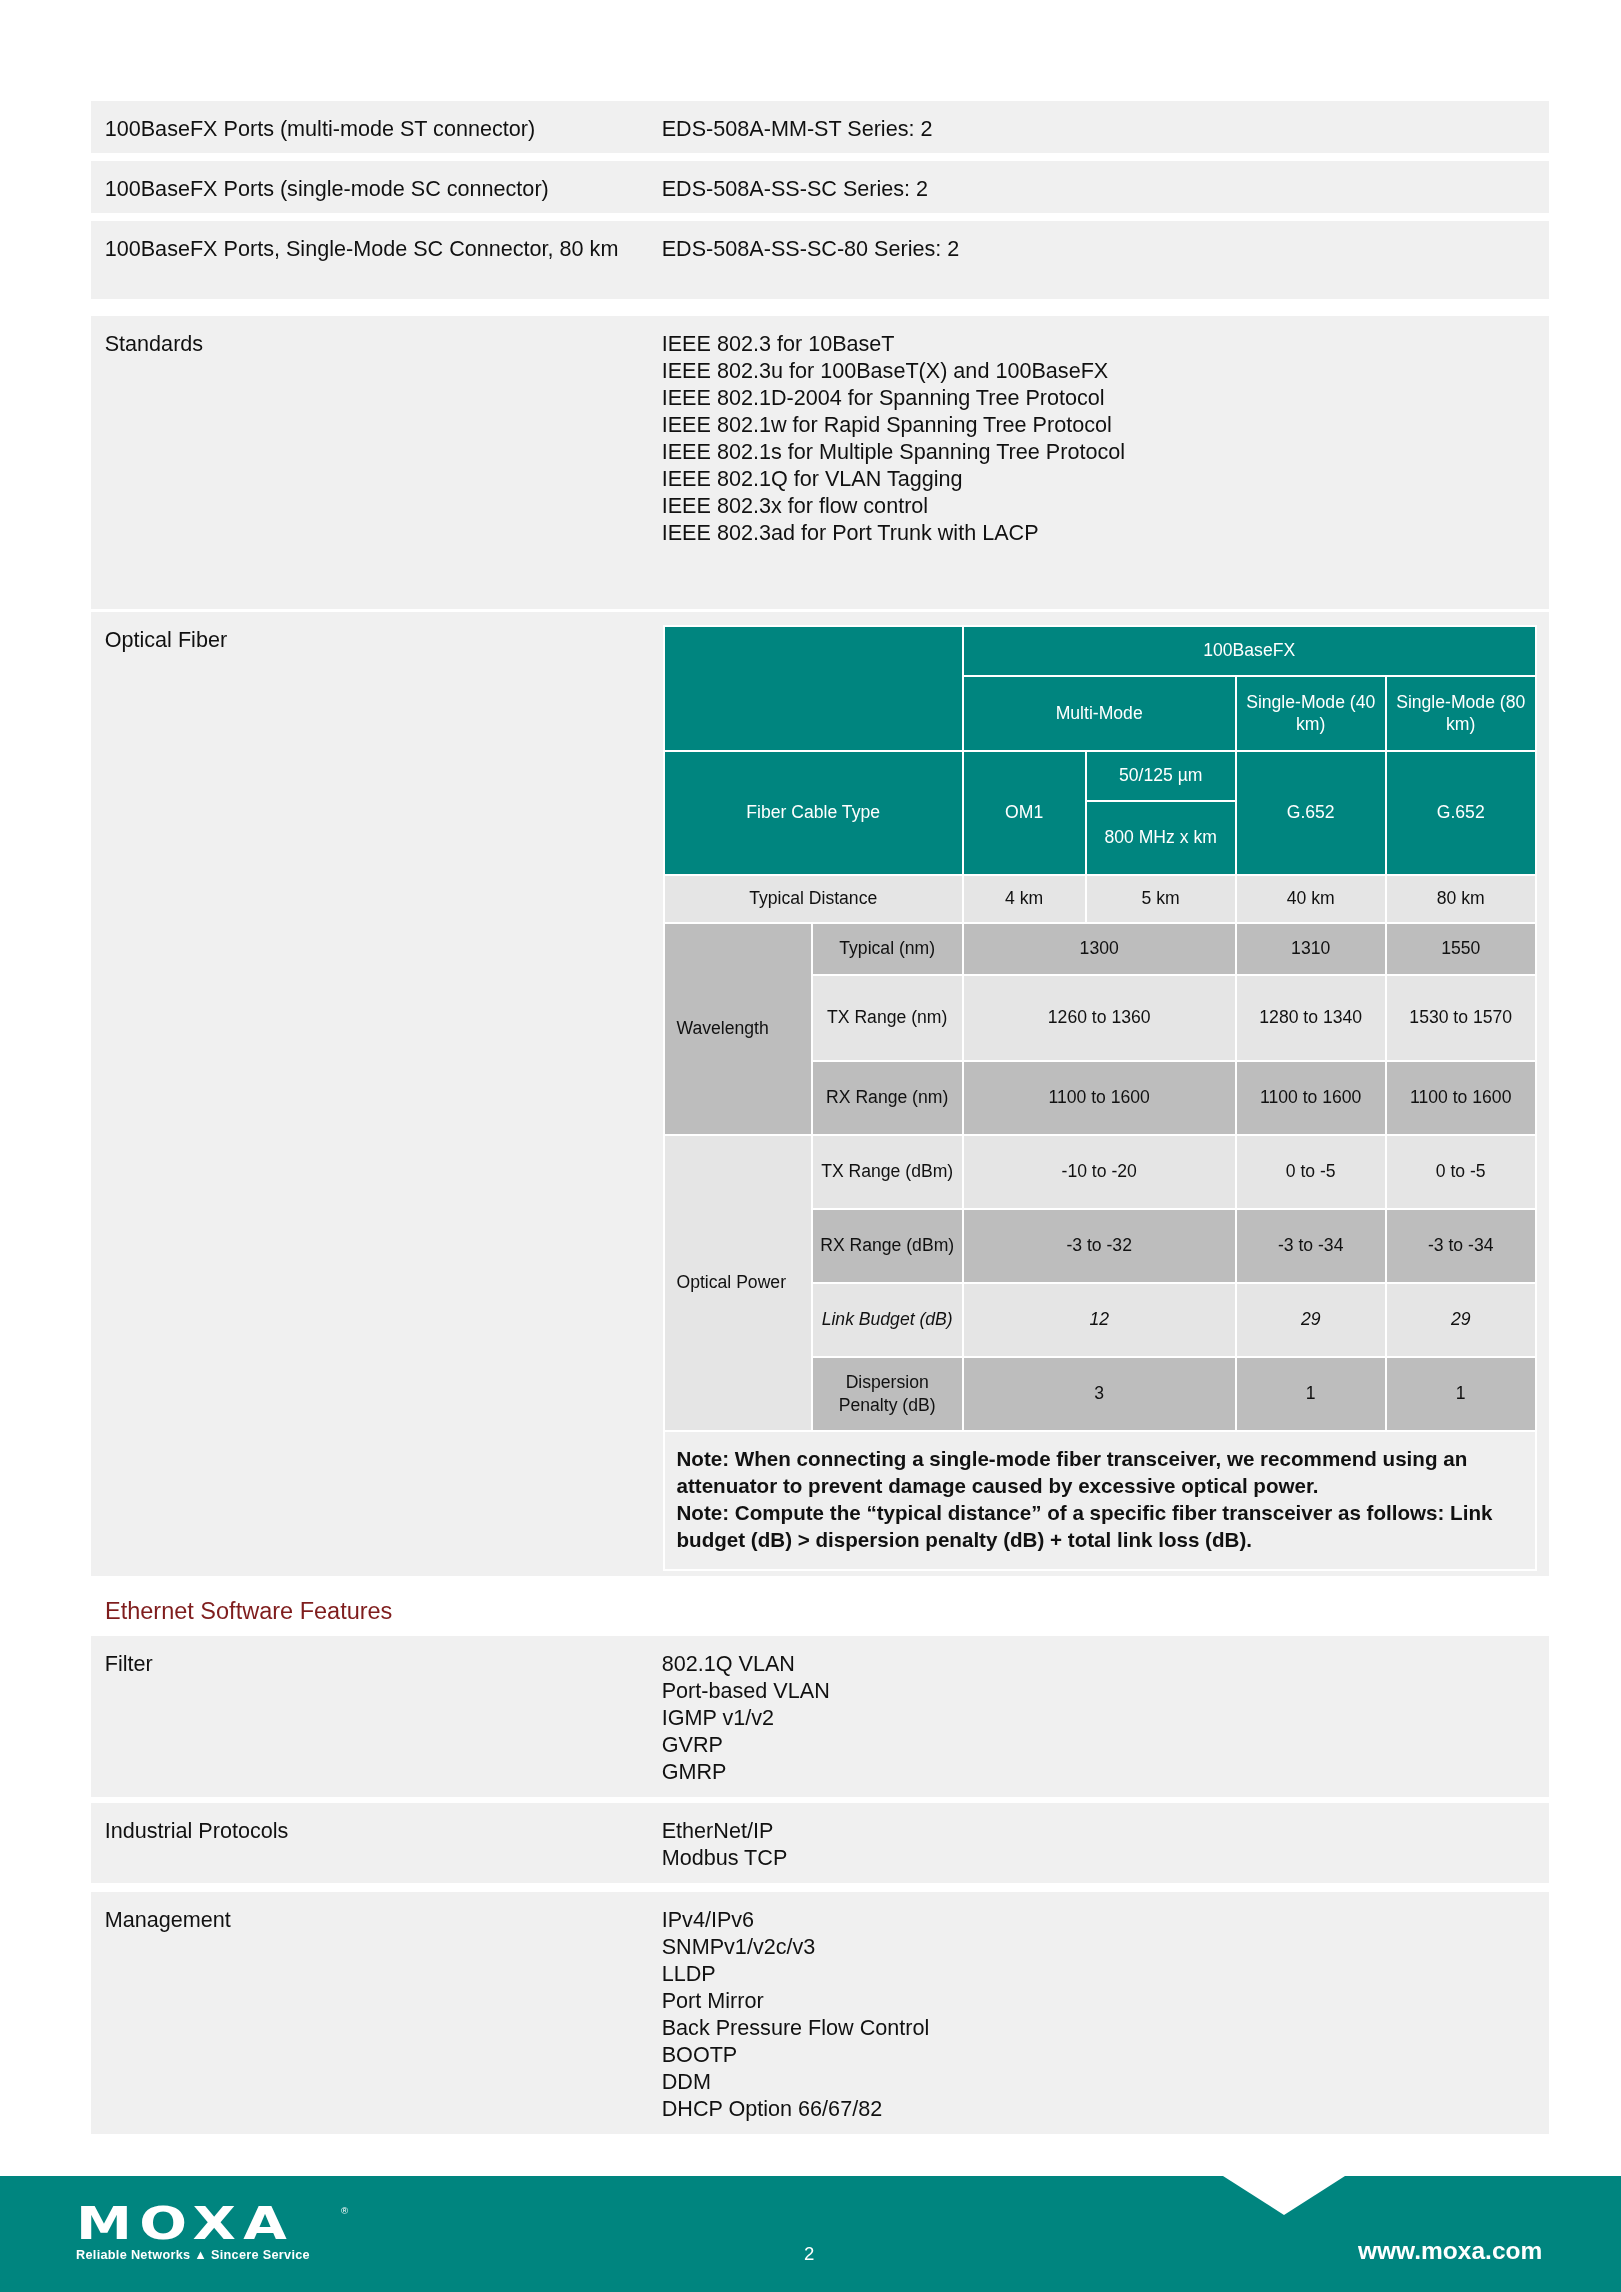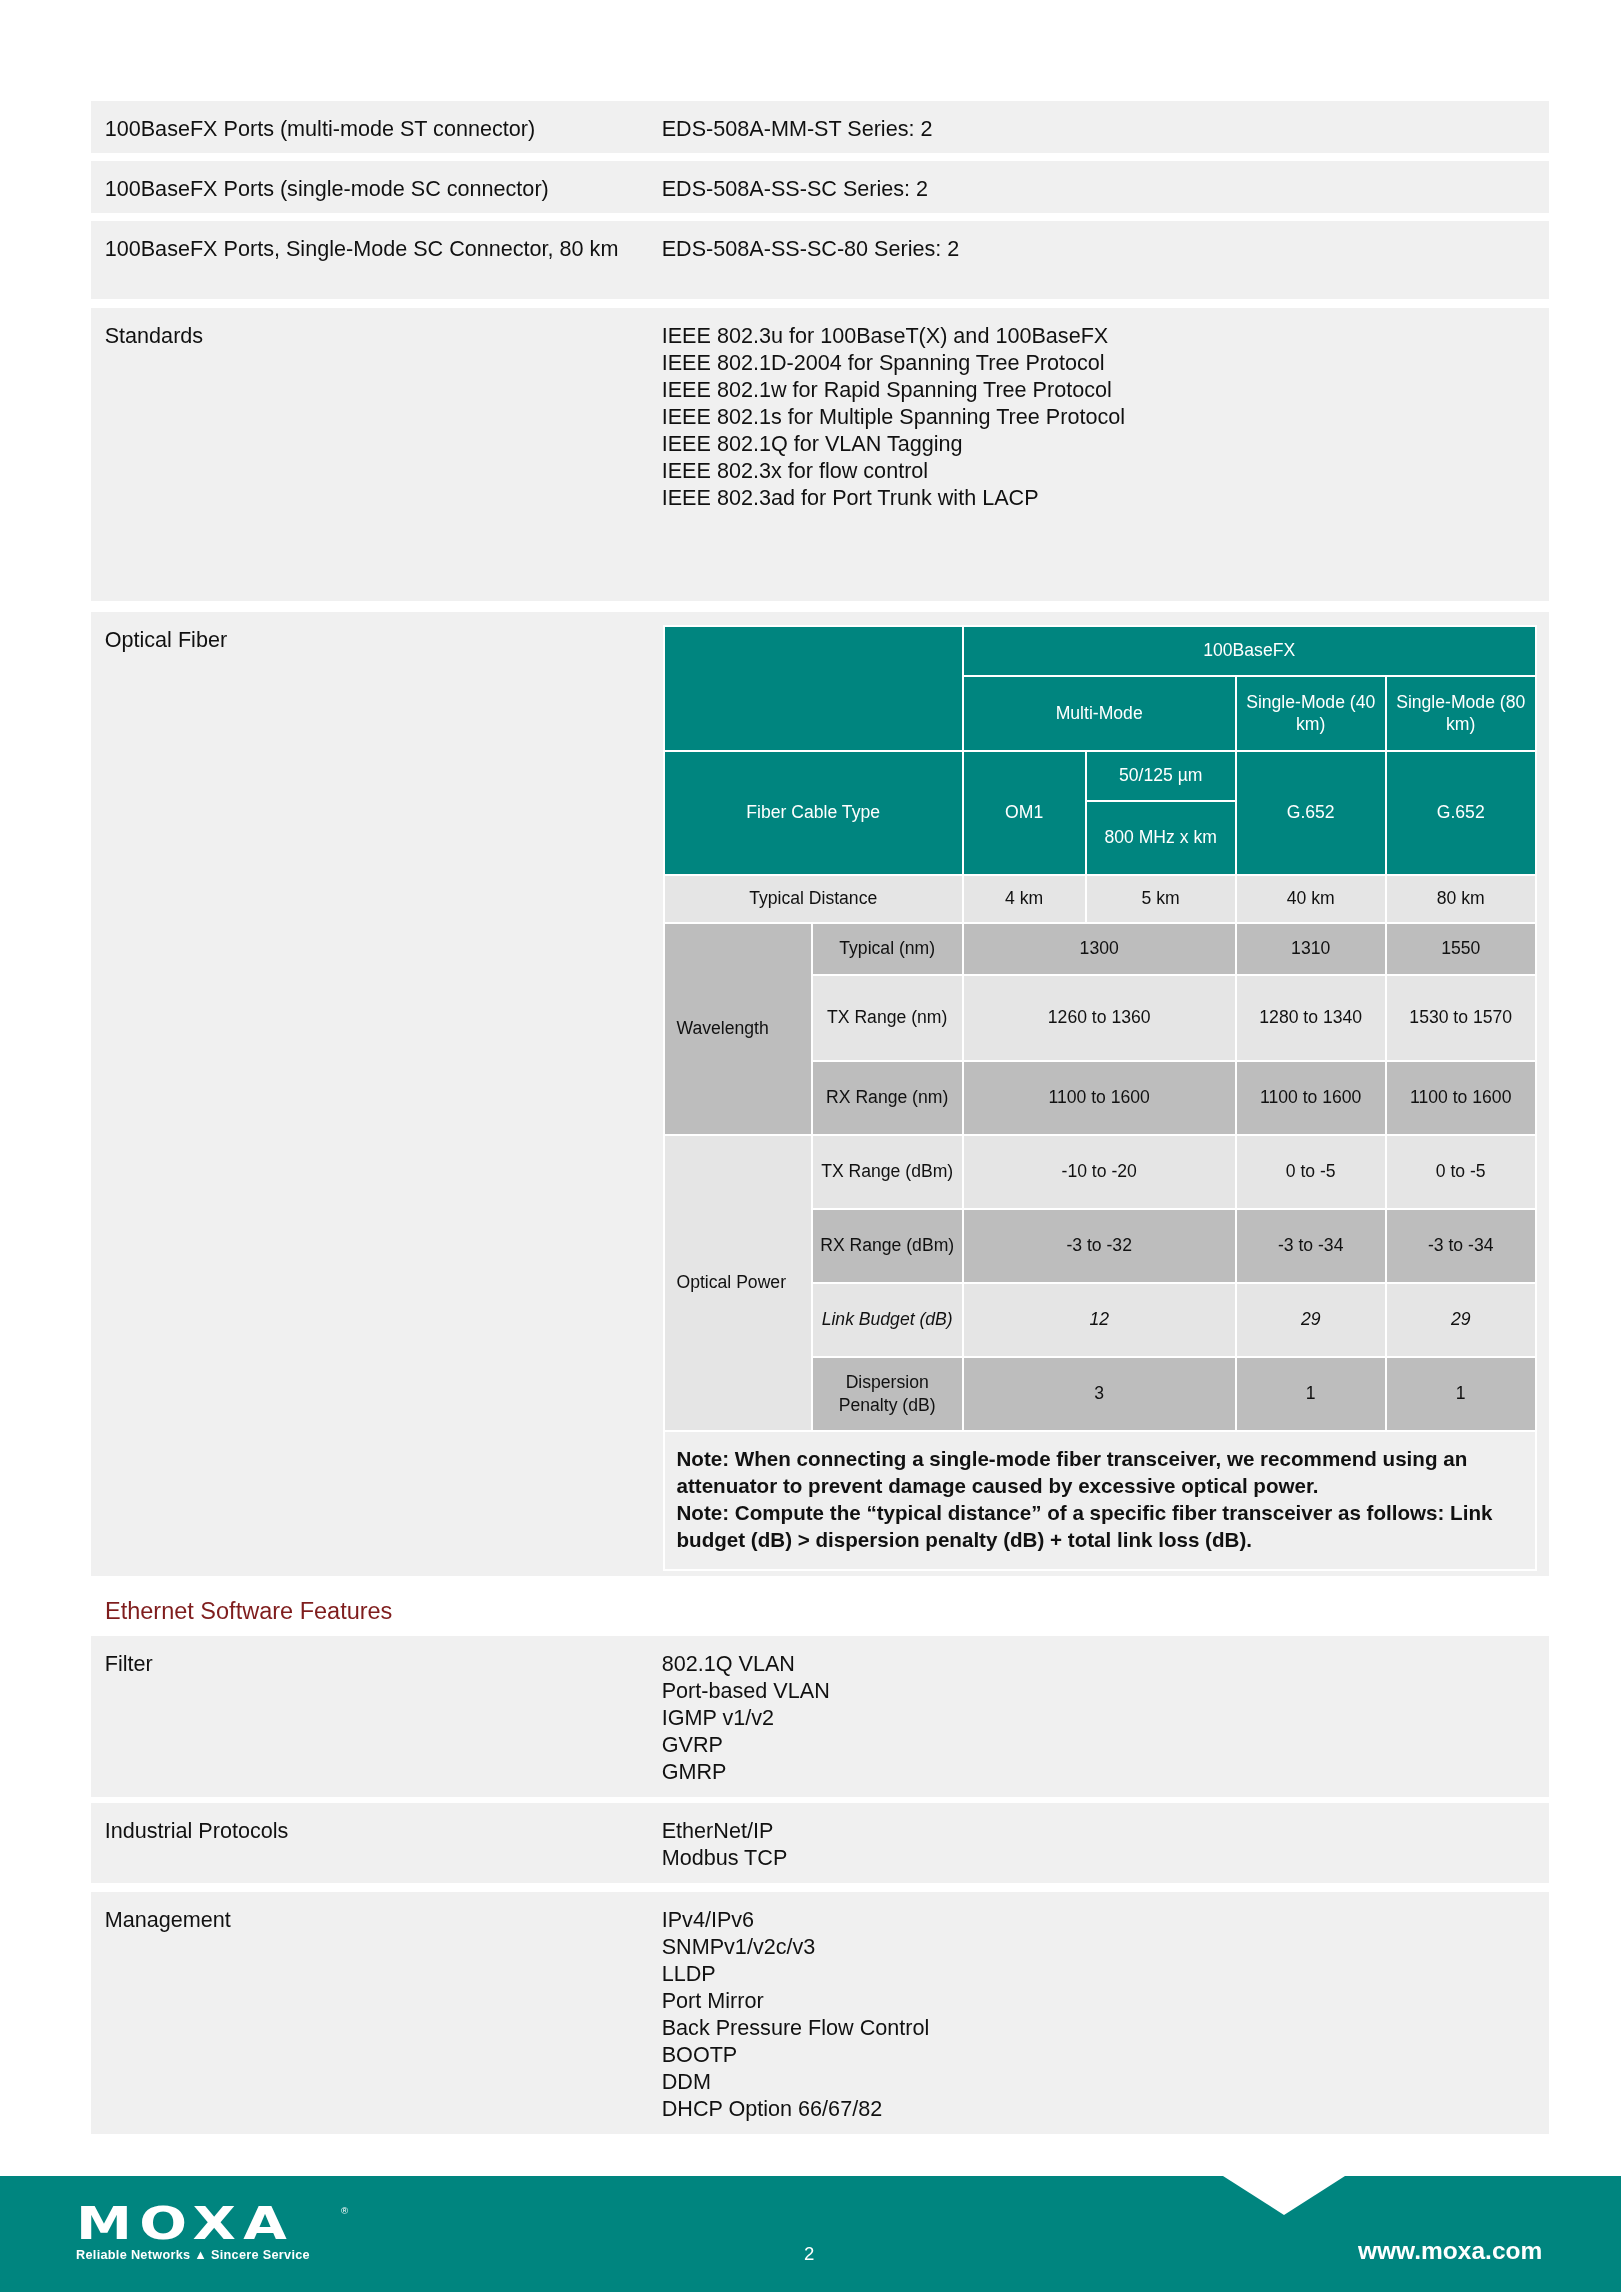--- a/index.html
+++ b/index.html
@@ -68,23 +68,24 @@
   <div class="spec-value">
     <span class="line">EDS-508A-SS-SC Series: 2</span>
   </div>
 </div>
 <div class="spec-row" style="top:221px;height:78px;">
   <div class="spec-label">100BaseFX Ports, Single-Mode SC Connector, 80 km</div>
   <div class="spec-value">
     <span class="line">EDS-508A-SS-SC-80 Series: 2</span>
   </div>
 </div>
-<div class="spec-row" style="top:308px;height:293px;">
+<div class="spec-row" style="top:316px;height:293px;">
   <div class="spec-label">Standards</div>
   <div class="spec-value">
+    <span class="line">IEEE 802.3 for 10BaseT</span>
     <span class="line">IEEE 802.3u for 100BaseT(X) and 100BaseFX</span>
     <span class="line">IEEE 802.1D-2004 for Spanning Tree Protocol</span>
     <span class="line">IEEE 802.1w for Rapid Spanning Tree Protocol</span>
     <span class="line">IEEE 802.1s for Multiple Spanning Tree Protocol</span>
     <span class="line">IEEE 802.1Q for VLAN Tagging</span>
     <span class="line">IEEE 802.3x for flow control</span>
     <span class="line">IEEE 802.3ad for Port Trunk with LACP</span>
   </div>
 </div>
 

